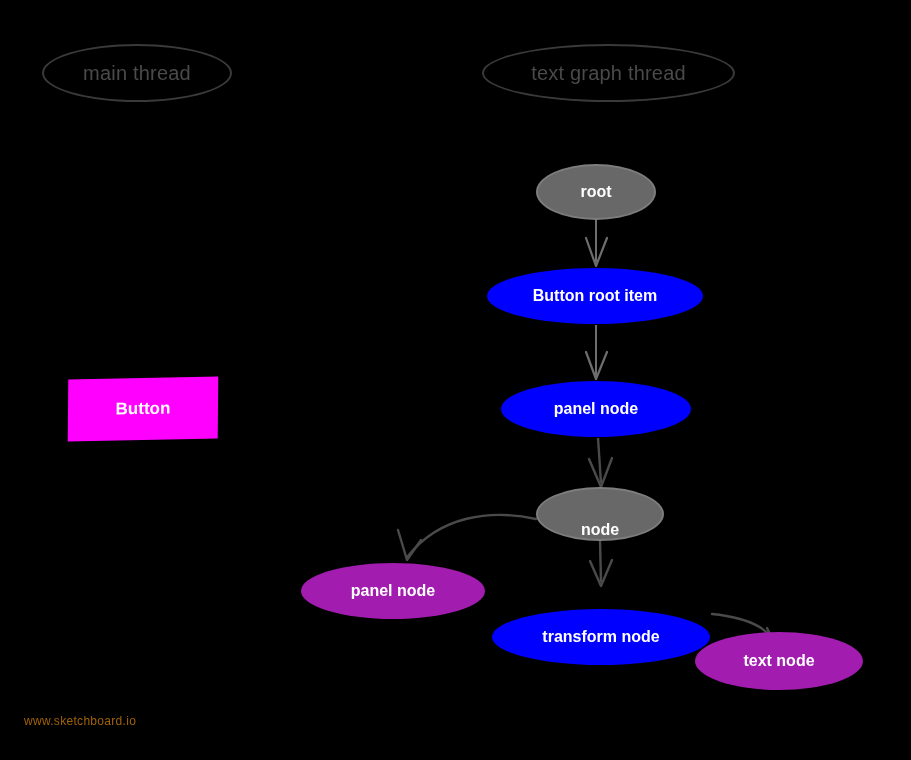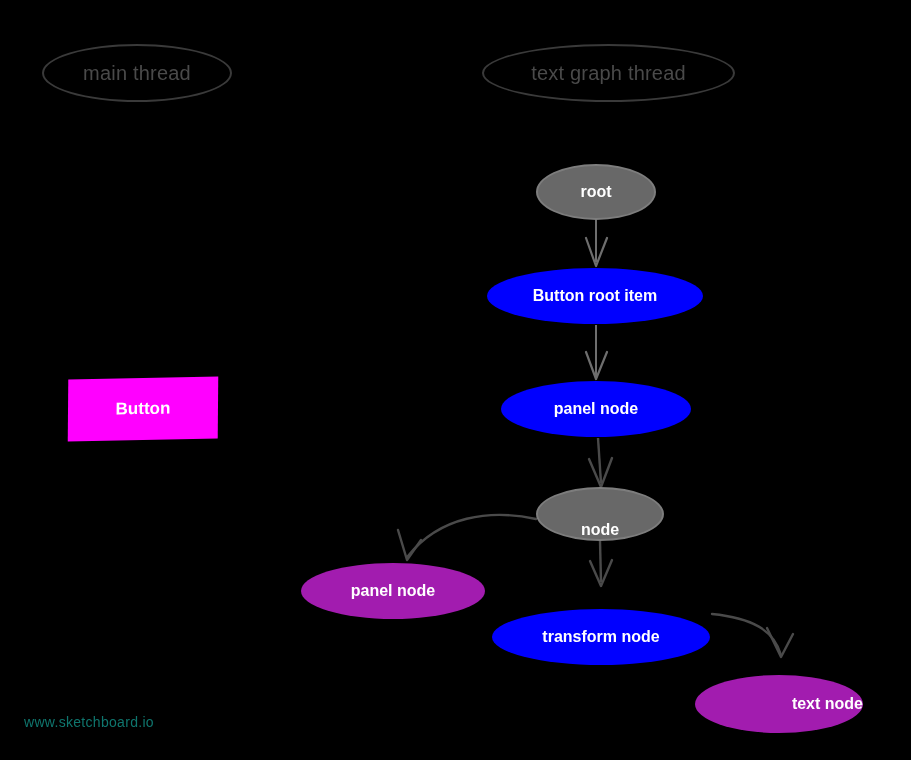--- a/index.html
+++ b/index.html
@@ -74,22 +74,22 @@
     border: none;
     transform: rotate(-1.1deg) skewX(-1.6deg);
     color: #ffffff;
     font-size: 17px;
     font-weight: bold;
   }
   .watermark {
     position: absolute;
     left: 24px;
     top: 714px;
-    color: #0f766e;
-    font-size: 14px;
+    color: #a16207;
+    font-size: 12px;
     font-weight: 400;
     letter-spacing: 0.3px;
     user-select: none;
   }
 </style>
 </head>
 <body>
 
 <div id="canvas">
 
@@ -155,19 +155,19 @@
   </div>
 
   <div class="node ellipse filled fill-red" style="left:301px; top:563px; width:184px; height:56px;">
     <span>panel node</span>
   </div>
 
   <div class="node ellipse filled fill-blue" style="left:492px; top:609px; width:218px; height:56px;">
     <span>transform node</span>
   </div>
 
-  <div class="node ellipse filled fill-red" style="left:695px; top:675px; width:168px; height:58px;justify-content:flex-end;">
+  <div class="node ellipse filled fill-red" style="left:695px; top:632px; width:168px; height:58px;">
     <span>text node</span>
   </div>
 
   <div class="watermark">www.sketchboard.io</div>
 
 </div>
 
 </body></html>

